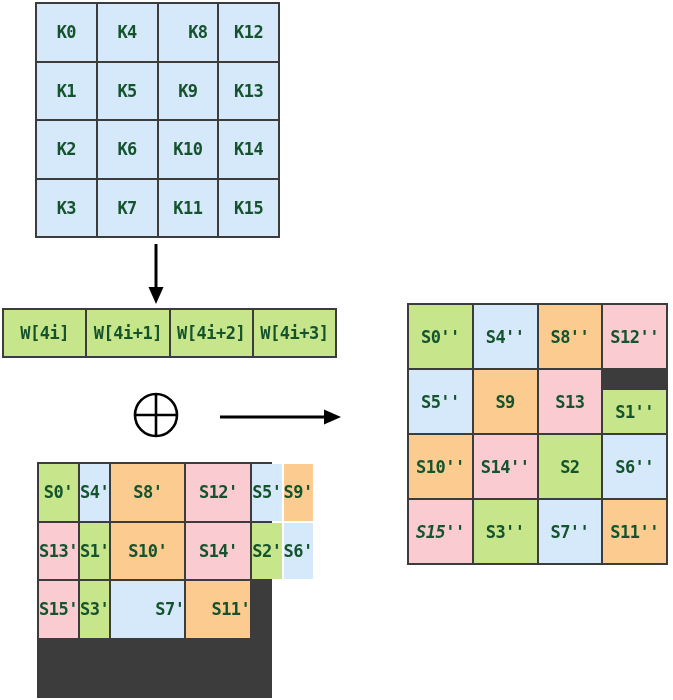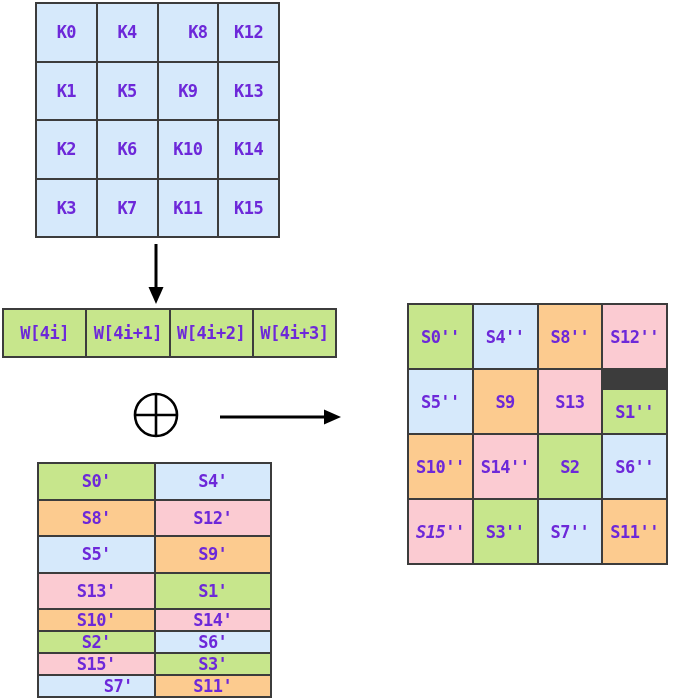--- a/index.html
+++ b/index.html
@@ -19,29 +19,29 @@
     background: #3c3c3c;
     box-sizing: border-box;
   }
   .cell {
     display: flex;
     align-items: center;
     justify-content: center;
     font-weight: bold;
     font-size: 17px;
     letter-spacing: -0.5px;
-    color: #6d28d9;
+    color: #14532d;
     user-select: none;
   }
   .m-key    { left: 35px;  top: 2px;   width: 245px; height: 236px;
               grid-template-columns: repeat(4,1fr); grid-template-rows: repeat(4,1fr); }
   .m-word   { left: 2px;   top: 308px; width: 335px; height: 50px;
               grid-template-columns: repeat(4,1fr); grid-template-rows: 1fr; }
   .m-sprime { left: 37px;  top: 462px; width: 235px; height: 236px;
-              grid-template-columns: repeat(2,1fr); grid-template-rows: repeat(4,1fr); }
+              grid-template-columns: repeat(6,1fr); grid-template-rows: repeat(4,1fr); }
   .m-sdp    { left: 407px; top: 303px; width: 261px; height: 262px;
               grid-template-columns: repeat(4,1fr); grid-template-rows: repeat(4,1fr); }
   .arrow-svg { position: absolute; display: block; }
   .a-down  { left: 144px; top: 243px; }
   .a-xor   { left: 132px; top: 391px; }
   .a-right { left: 219px; top: 406px; }
 </style>
 </head>
 <body>
 
@@ -98,21 +98,21 @@
       <div class="cell" style="background: rgb(252, 203, 143);">S9'</div>
       <div class="cell" style="background: rgb(251, 203, 210);">S13'</div>
       <div class="cell" style="background: rgb(199, 230, 140);">S1'</div>
       <div class="cell" style="background: rgb(252, 203, 143);">S10'</div>
       <div class="cell" style="background: rgb(251, 203, 210);">S14'</div>
       <div class="cell" style="background: rgb(199, 230, 140);">S2'</div>
       <div class="cell" style="background: rgb(214, 233, 251);">S6'</div>
       <div class="cell" style="background: rgb(251, 203, 210);">S15'</div>
       <div class="cell" style="background: rgb(199, 230, 140);">S3'</div>
       <div class="cell" style="background: rgb(214, 233, 251); padding-left: 44px;">S7'</div>
-      <div class="cell" style="background: rgb(252, 203, 143);">S11'</div>
+      <div class="cell" style="background: rgb(252, 203, 143); padding-left: 25px;">S11'</div>
     </div>
 
   <div class="matrix m-sdp" style="border-color: rgb(60, 60, 60); background: rgb(60, 60, 60);">
       <div class="cell" style="background: rgb(199, 230, 140);">S0''</div>
       <div class="cell" style="background: rgb(214, 233, 251);">S4''</div>
       <div class="cell" style="background: rgb(252, 203, 143);">S8''</div>
       <div class="cell" style="background: rgb(251, 203, 210);">S12''</div>
       <div class="cell" style="background: rgb(214, 233, 251);">S5''</div>
       <div class="cell" style="background: rgb(252, 203, 143);">S9</div>
       <div class="cell" style="background: rgb(251, 203, 210);">S13</div>

